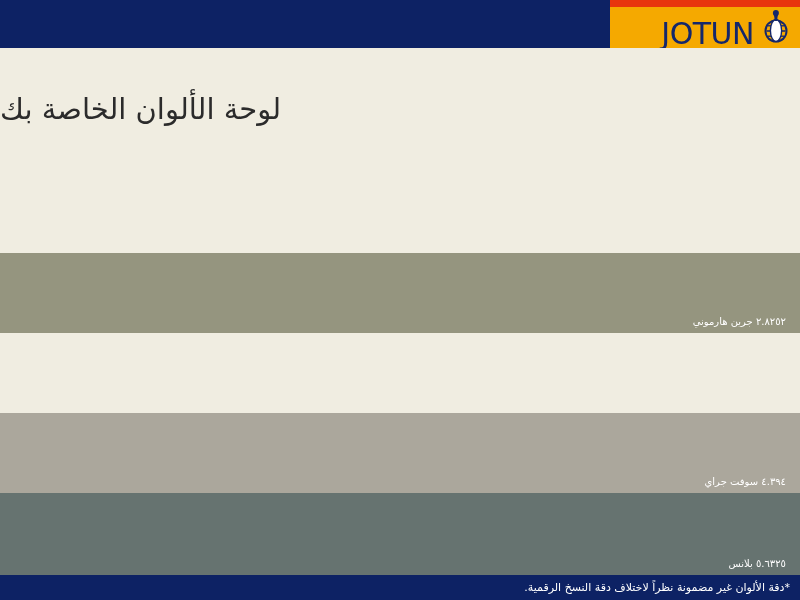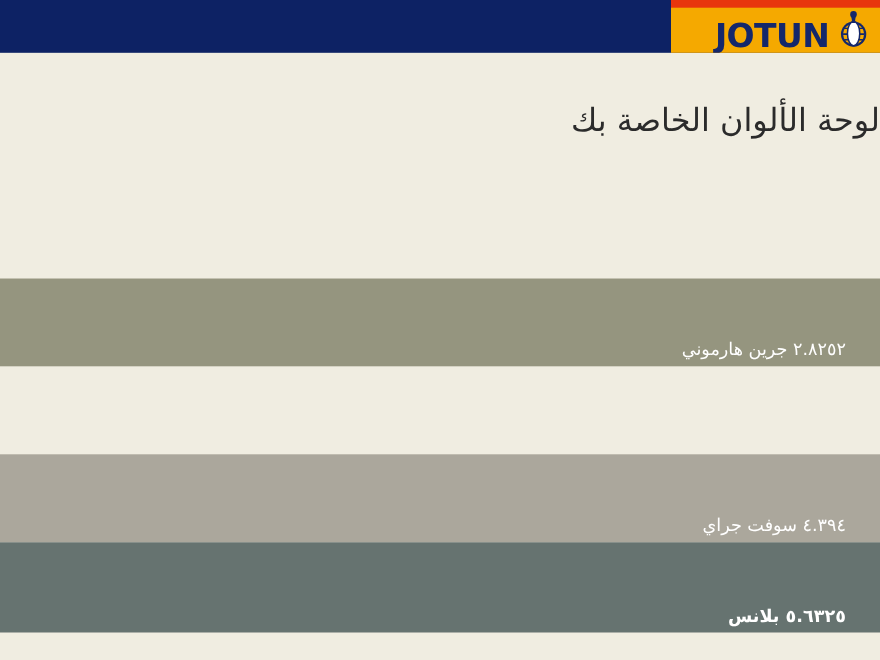--- a/index.html
+++ b/index.html
@@ -59,21 +59,21 @@
     height: 38px;
     margin-top: 5px;
     margin-right: 4px;
     margin-left: 2px;
     flex: 0 0 auto;
   }
   .logo-text {
     position: relative;
     margin-top: 19px;
     font-family: "DejaVu Sans", "Liberation Sans", sans-serif;
-    font-weight: bold;
+    font-weight: normal;
     font-size: 30px;
     letter-spacing: -0.5px;
     color: #14276b;
     line-height: 38px;
     direction: ltr;
     white-space: nowrap;
   }
 
   
   .title-area {
@@ -81,21 +81,21 @@
     top: 48px;
     left: 0;
     width: 800px;
     height: 205px;
     background: #f0ede1;
   }
   .palette-title {
     position: absolute;
     top: 44px;
     width: 800px;
-    text-align: right;
+    text-align: left;
     font-size: 29px;
     color: #2b2b2b;
     font-weight: normal;
     direction: rtl;
     letter-spacing: 0.5px;
   }
   .palette-url {
     position: absolute;
     top: 92px;
     width: 800px;
@@ -119,23 +119,23 @@
     position: absolute;
     left: 0;
     width: 800px;
     box-sizing: border-box;
     display: flex;
     align-items: flex-end;
     justify-content: flex-start;
     direction: rtl;
   }
   .band-label {
-    padding-right: 31px;
+    padding-right: 14px;
     padding-bottom: 6px;
-    font-size: 16px;
+    font-size: 10px;
     direction: rtl;
     white-space: nowrap;
     line-height: 1.1;
   }
 
   
   .footer {
     position: absolute;
     bottom: 0;
     left: 0;
@@ -164,21 +164,21 @@
   <div class="bands">
     <div class="band" style="top: 0px; height: 205px; background: rgb(240, 237, 225);">
       <span class="band-label" style="color: rgb(27, 27, 27);">١.١٤٥٣ كوتون بول</span>
     </div>
     <div class="band" style="top: 205px; height: 80px; background: rgb(149, 149, 127);">
       <span class="band-label" style="color: rgb(255, 255, 255);">٢.٨٢٥٢ جرين هارموني</span>
     </div>
     <div class="band" style="top: 365px; height: 80px; background: rgb(171, 167, 156);">
       <span class="band-label" style="color: rgb(255, 255, 255);">٤.٣٩٤ سوفت جراي</span>
     </div>
-    <div class="band" style="top: 445px; height: 82px; background: rgb(102, 115, 112); font-weight: bold;">
+    <div class="band" style="top: 445px; height: 82px; background: rgb(102, 115, 112);">
       <span class="band-label" style="color: rgb(255, 255, 255);">٥.٦٣٢٥ بلانس</span>
     </div>
   </div>
 
   <div class="title-area" style="background: rgb(240, 237, 225);">
     <div class="palette-title">لوحة الألوان الخاصة بك</div>
   </div>
 
   <div class="header" style="background: rgb(13, 34, 100);">
     <div class="logo-block" style="background: rgb(245, 169, 0);">
@@ -198,14 +198,17 @@
           <ellipse cx="20" cy="22.5" rx="5.6" ry="11" fill="#ffffff" stroke="#14276b" stroke-width="1.4"></ellipse>
 
           <path d="M18.6 13 C18.6 10.5 18.2 8.2 17.6 6.6 L22.2 6.6 C21.6 8.2 21.3 10.5 21.3 13 Z" fill="#14276b"></path>
           <circle cx="19.9" cy="5.1" r="3.0" fill="#14276b"></circle>
         </svg>
       </div>
       <div class="logo-text" style="color: rgb(20, 39, 107);">JOTUN</div>
     </div>
   </div>
 
+  <div class="footer" style="background: rgb(13, 34, 100);">
+    <span class="footer-note">*دقة الألوان غير مضمونة نظراً لاختلاف دقة النسخ الرقمية.</span>
+  </div>
 
 </div>
 
 </body></html>

